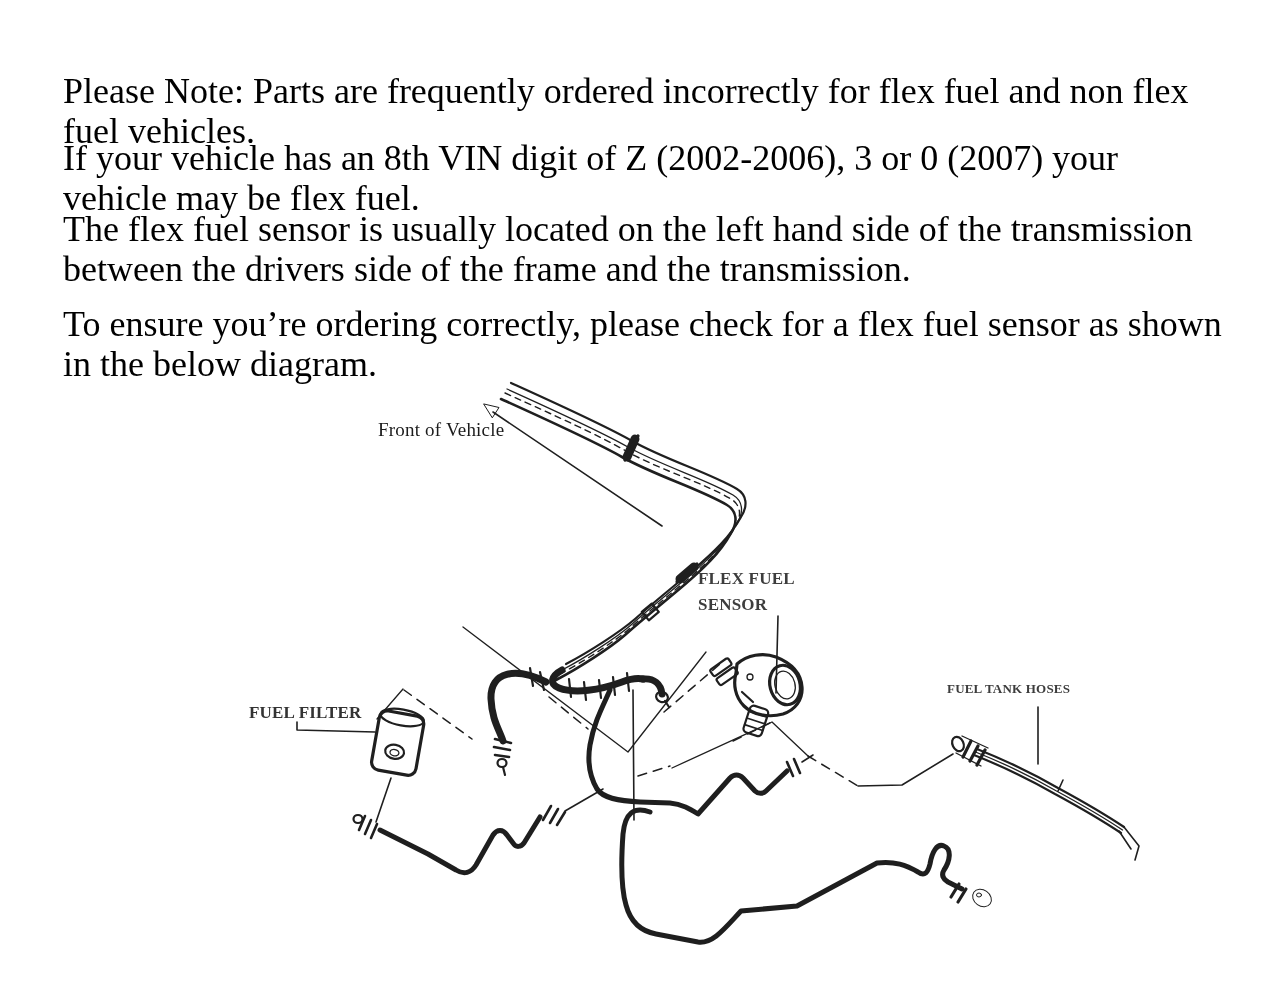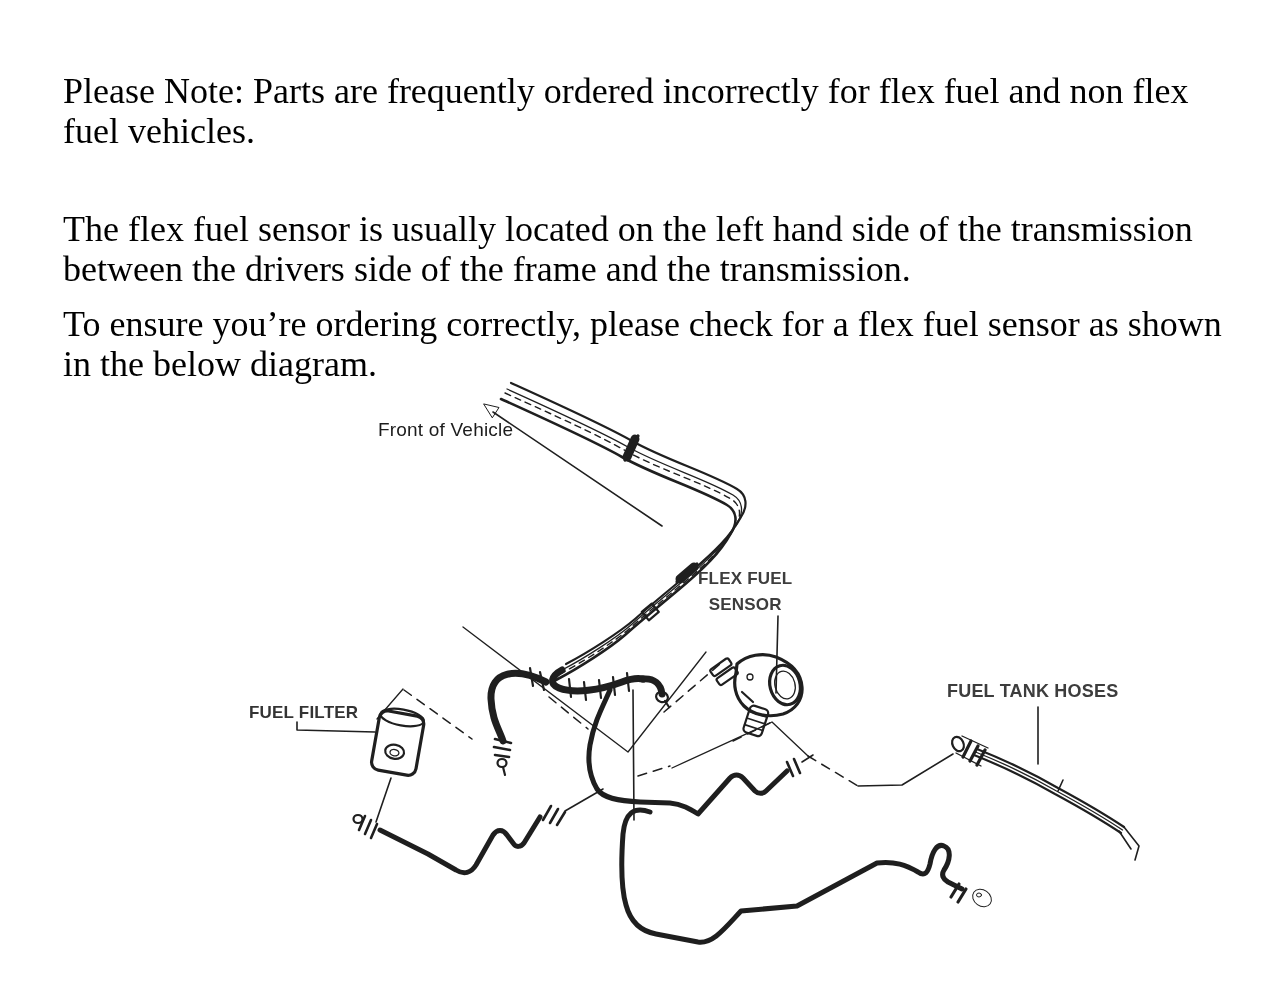--- a/index.html
+++ b/index.html
@@ -8,47 +8,48 @@
   .page {
     position:relative; width:1280px; height:989px;
     background:var(--background); overflow:hidden;
     font-family:"Liberation Serif", serif; color:var(--text);
   }
   .para {
     position:absolute; left:63px; width:1165px;
     font-size:36px; line-height:40px; color:var(--text);
   }
   .diag-label {
-    position:absolute; font-family:Liberation Sans, sans-serif;
-    color:var(--label); letter-spacing:.2px; white-space:pre-line;text-align:center;
+    position:absolute; font-family:Liberation Serif, serif;
+    color:var(--label); letter-spacing:.2px; white-space:pre-line;
   }
   #lbl-front { left:378px; top:419px; font-size:19px; font-weight:400; color:#1c1c1c; }
   #lbl-sensor { left:698px; top:566px; font-size:17px; font-weight:700; line-height:26px; }
   #lbl-filter { left:249px; top:703px; font-size:17px; font-weight:700; color:#333; }
-  #lbl-tank  { left:947px; top:681px; font-size:18px; font-weight:700; }
+  #lbl-tank  { left:947px; top:681px; font-size:13px; font-weight:700; }
   #diagram { position:absolute; left:0; top:0; }
   #diagram * { fill:none; stroke:var(--line); stroke-linecap:round; stroke-linejoin:round; }
   .w1 { stroke-width:1.3; } .w15 { stroke-width:1.6; } .w2 { stroke-width:2.2; }
   .w26 { stroke-width:2.6; } .w3 { stroke-width:3.2; }
   .tube { stroke-width:7; } .whtube { stroke:var(--background); stroke-width:3.4; }
   .tube2 { stroke-width:5; } .whtube2 { stroke:var(--background); stroke-width:1.9; }
   .wide-wh { stroke:var(--background); stroke-width:9; }
   .gray { stroke:#8a8a8a; stroke-width:1.3; }
   .dash { stroke-dasharray:9 7; stroke-width:1.5; }
   .dash2 { stroke-dasharray:6 5; stroke-width:1.4; }
   .fw { fill:var(--background); }
   .fd { fill:var(--line); stroke:none; }
   .whf { fill:var(--background); stroke:none; }
 </style>
 </head>
 <body>
 
 <div class="page">
 
   <div class="para" style="top:71px">Please Note: Parts are frequently ordered incorrectly for flex fuel and non flex fuel vehicles.</div>
+  <div class="para" style="top:138px">If your vehicle has an 8th VIN digit of Z (2002-2006), 3 or 0 (2007) your vehicle may be flex fuel.</div>
   <div class="para" style="top:304px">To ensure you’re ordering correctly, please check for a flex fuel sensor as shown in the below diagram.</div>
   <div class="para" style="top:209px">The flex fuel sensor is usually located on the left hand side of the transmission between the drivers side of the frame and the transmission.</div>
 
   <svg id="diagram" width="1280" height="989" viewBox="0 0 1280 989">
 
     <g>
       <line class="w15" x1="662" y1="526" x2="493" y2="412"></line>
       <polygon class="fd" points="484,404 499,407.5 492.5,417.5"></polygon>
     </g>
 

